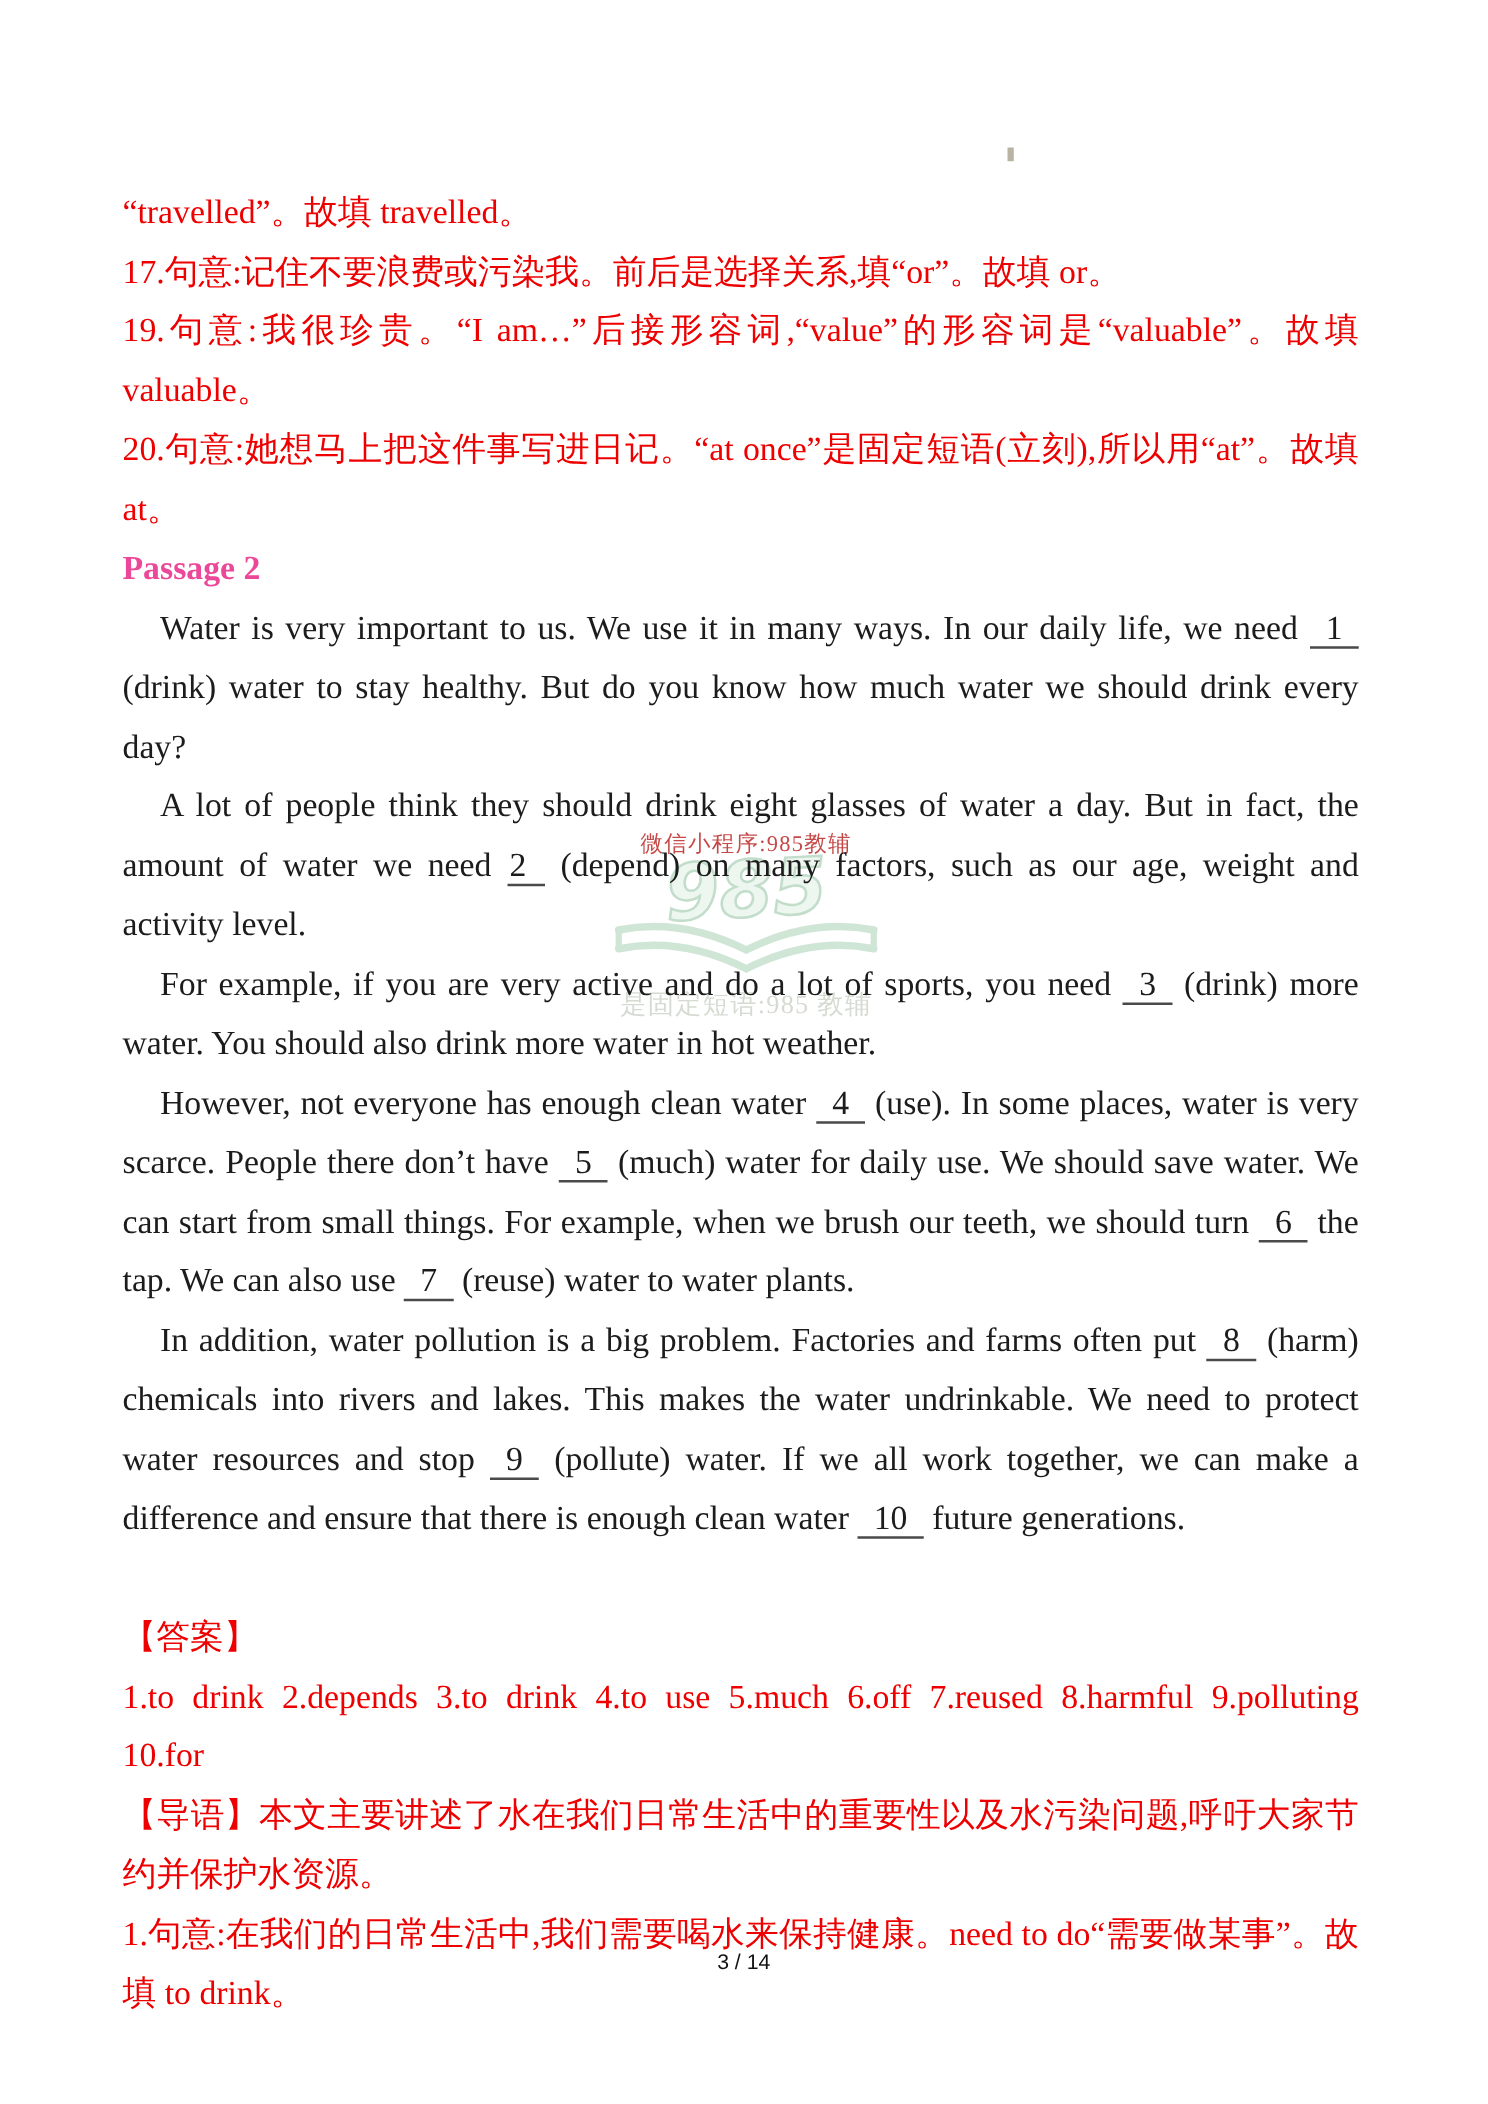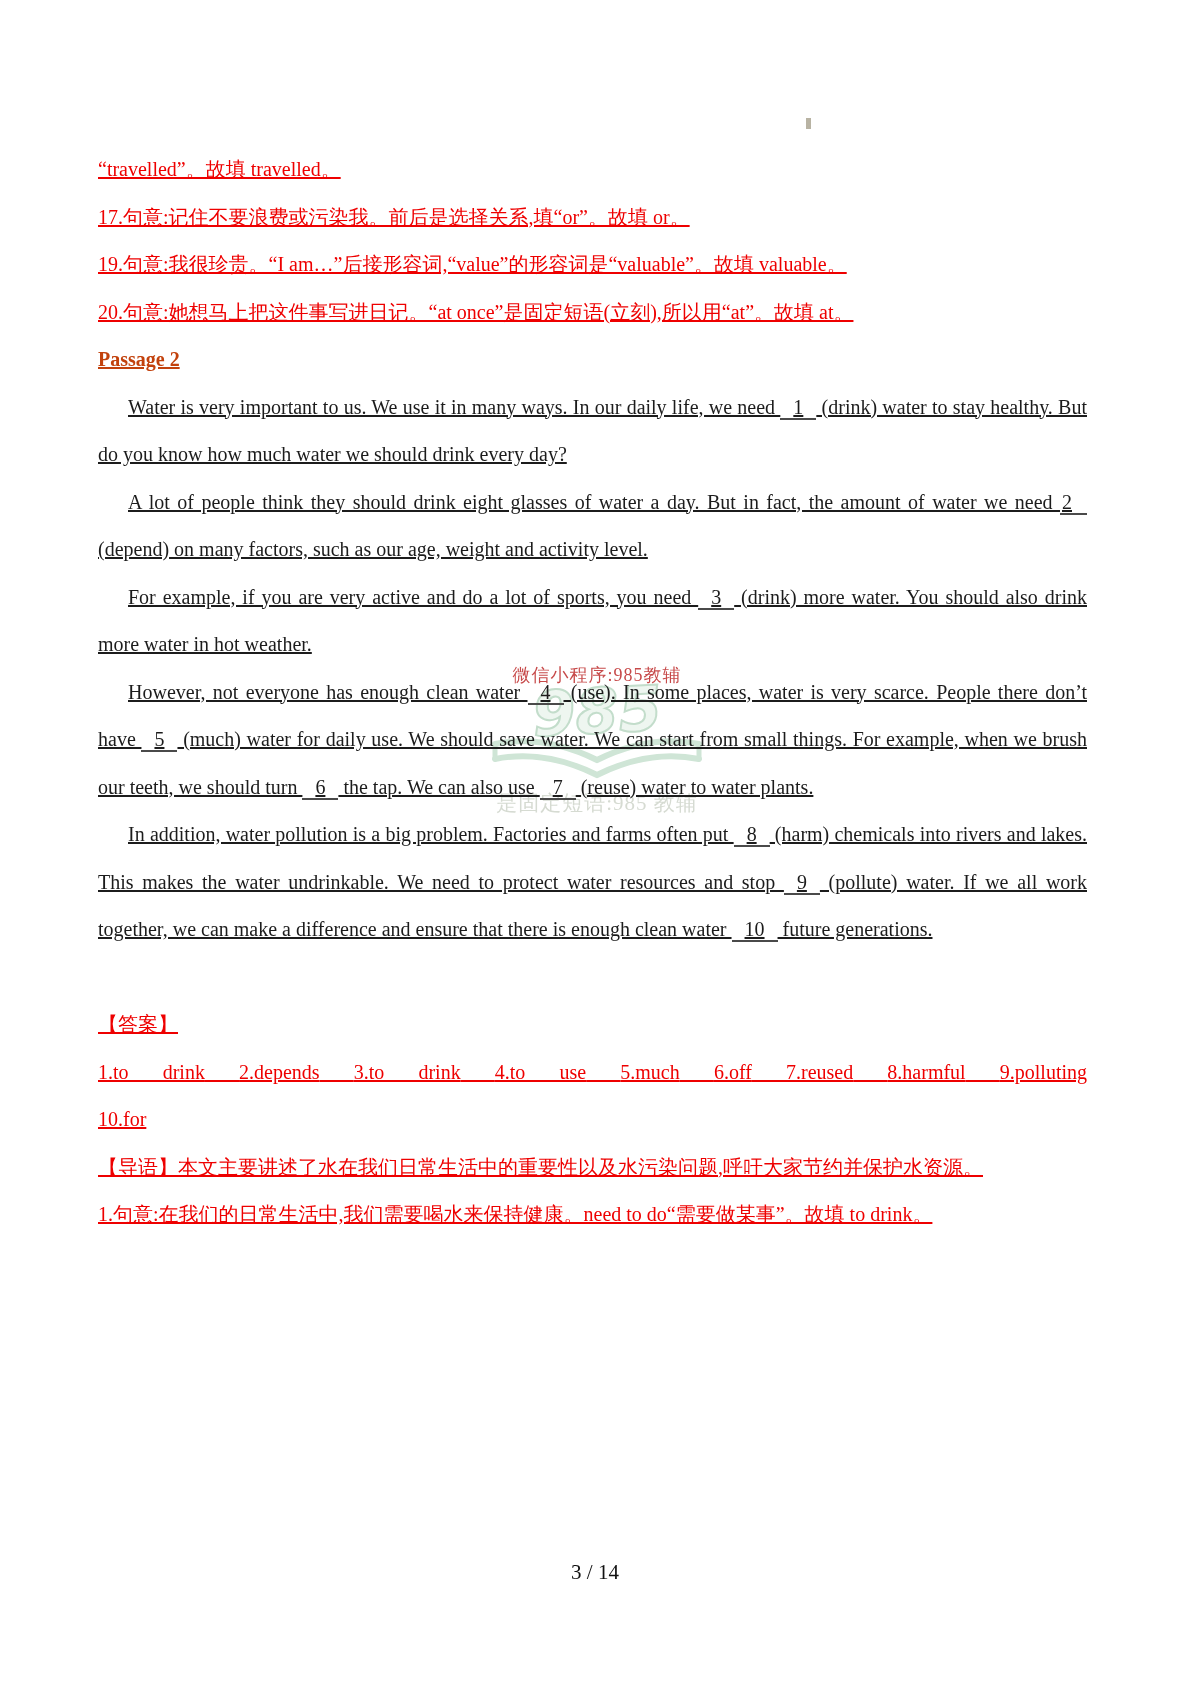--- a/index.html
+++ b/index.html
@@ -2,36 +2,36 @@
 <html><head>
 <meta charset="utf-8">
 <style>
   html,body { margin:0; padding:0; background:#ffffff; }
   .page {
     position:relative; width:1190px; height:1683px; background:#ffffff;
     overflow:hidden; font-family:"Liberation Serif","DejaVu Serif",serif;
     color:#1c1c1c;
   }
   .content { position:absolute; left:98px; top:146px; width:989px; z-index:2; }
-  .content p { margin:0; font-size:20px; line-height:47.5px; text-align:justify;text-decoration:underline; }
+  .content p { margin:0; font-size:27px; line-height:47.5px; text-align:justify; }
   .red { color:#ee0000; }
   .passage-heading {
     margin:0; font-size:22px; line-height:47.5px; font-weight:bold;
-    text-align:center; color:#c2410c;
+    text-align:center; color:#ec4899;
   }
   .para { text-indent:30px; }
   .blank { border-bottom:2px solid #4a4a4a; padding:0 13px; }
   .blank.tight { padding:0 15px 0 2px; }
   .blank-line { height:47.5px; }
   .answers-line { text-align-last:justify; }
   .ans-item { white-space:nowrap; }
   .footer {
     position:absolute; left:0; right:0; top:1560px; text-align:center;
-    font-family:Liberation Serif, serif;
-    font-size:21px; color:#111; z-index:2;
+    font-family:Liberation Sans, sans-serif;
+    font-size:17px; color:#111; z-index:2;
   }
   
   .watermark {
     position:absolute; left:452px; top:666px; width:290px; text-align:center;
     z-index:1; pointer-events:none; user-select:none;
   }
   .wm-top { font-size:18px; line-height:18px; color:#b91c1c; opacity:.8; letter-spacing:1px; }
   .wm-logo {
     margin-top:0px; font-size:62px; line-height:56px; font-weight:bold; font-style:italic;
     font-family:"DejaVu Sans","Liberation Sans",sans-serif;

